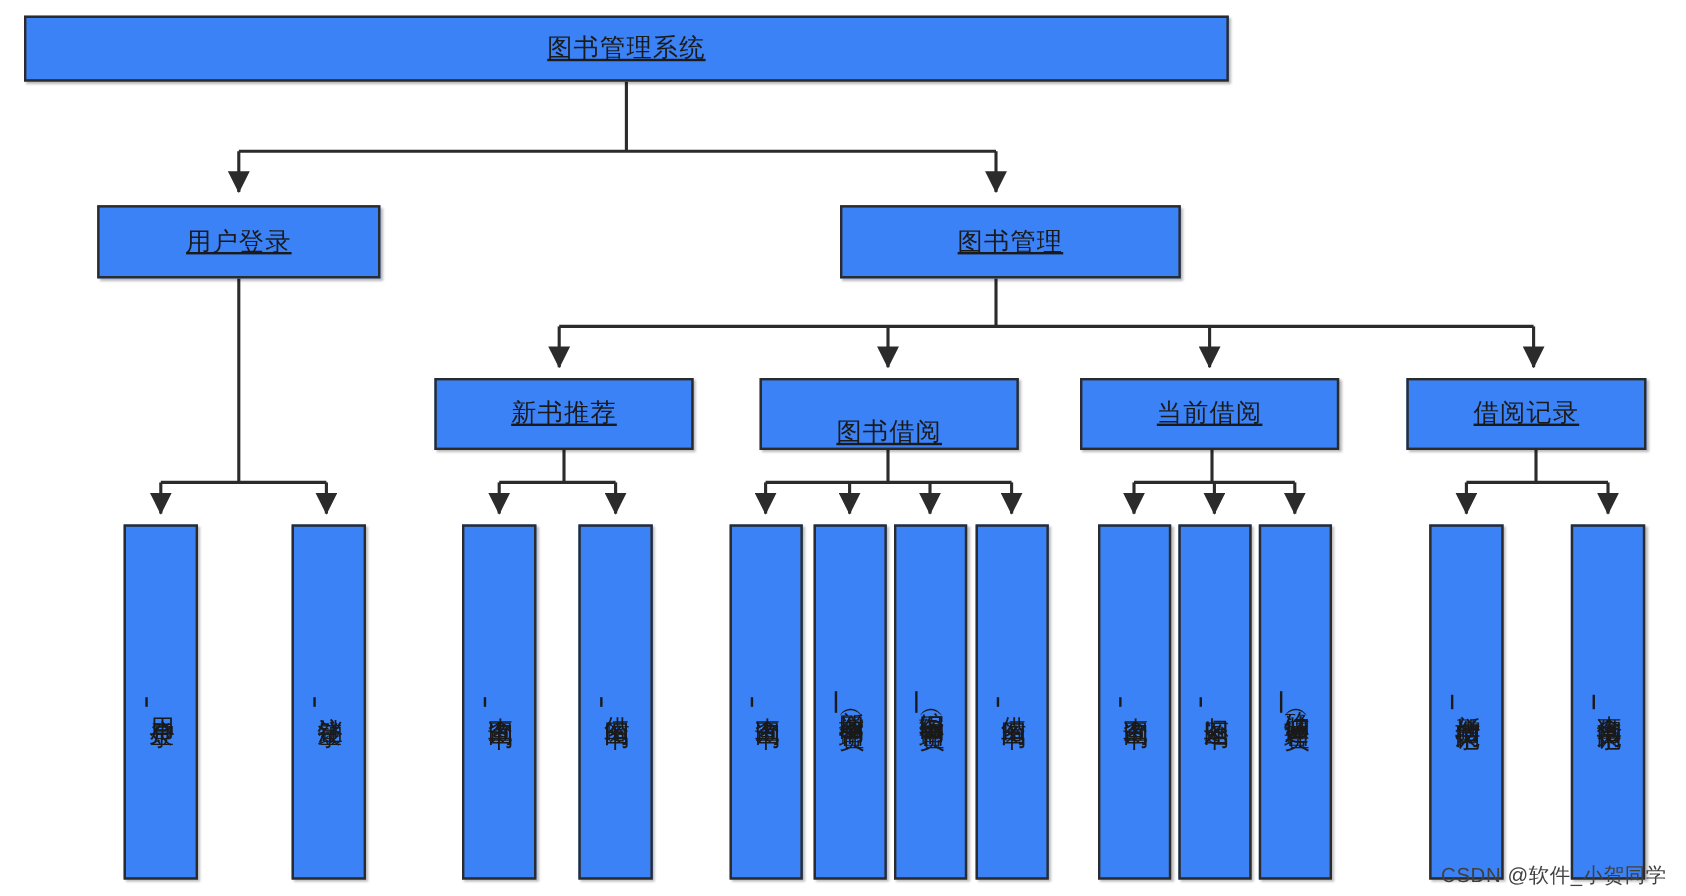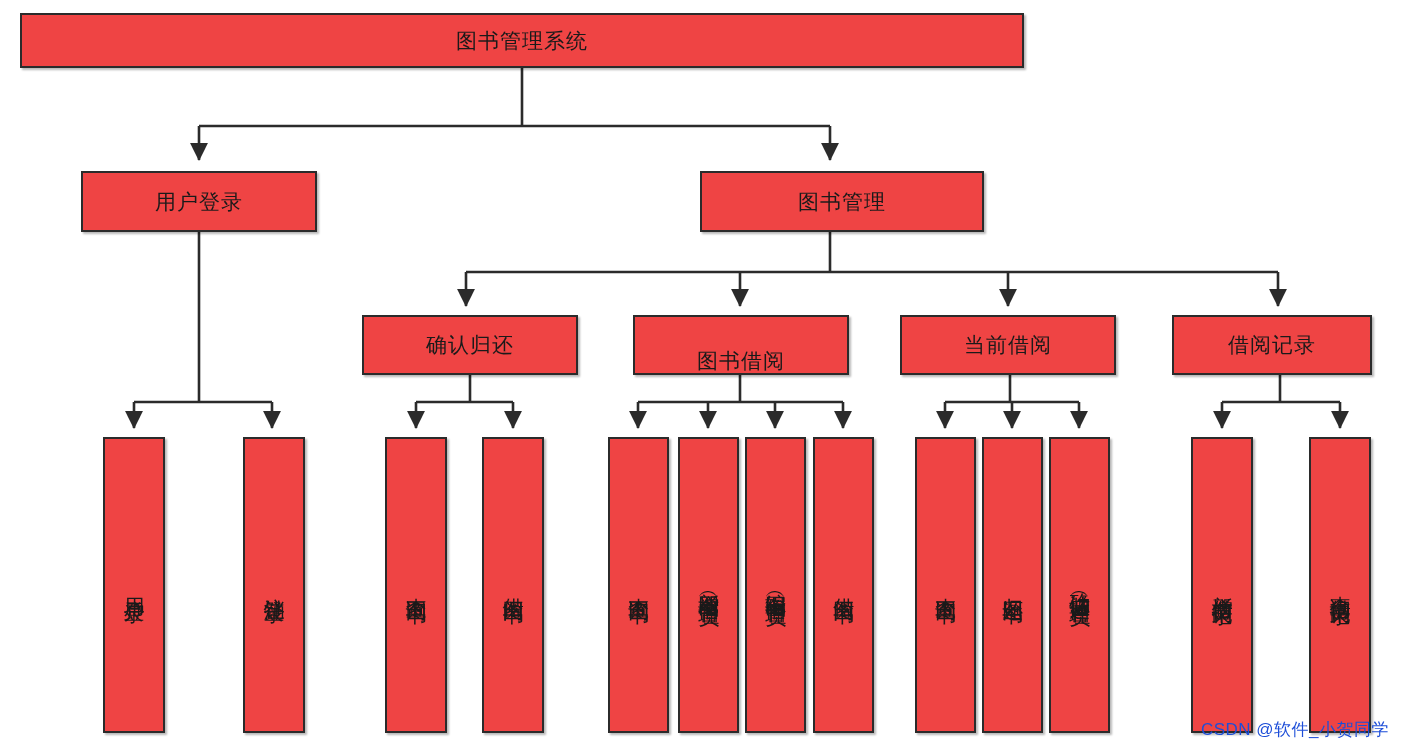--- a/index.html
+++ b/index.html
@@ -21,27 +21,28 @@
     position: absolute;
     left: 0;
     top: 0;
     width: 1405px;
     height: 747px;
     pointer-events: none;
   }
   .node {
     position: absolute;
     box-sizing: border-box;
-    background: #ef4444;
+    background: #3b82f6;
     border: 2px solid #2b2b2b;
     box-shadow: 2px 2px 2px rgba(0,0,0,0.28);
     display: flex;
     align-items: center;
     justify-content: center;
     color: #1a1a1a;
+    text-decoration: underline;
   }
   .node.horiz {
     font-size: 21px;
     letter-spacing: 1px;
     line-height: 1.2;
   }
   .node.vert {
     writing-mode: vertical-rl;
     text-orientation: upright;
     font-size: 21px;
@@ -54,21 +55,21 @@
     writing-mode: vertical-rl;
     text-orientation: upright;
     display: block;
     white-space: nowrap;
   }
   #watermark {
     position: absolute;
     right: 16px;
     bottom: 6px;
     font-size: 17px;
-    color: #1d4ed8;
+    color: #404040;
     letter-spacing: 0.5px;
     white-space: nowrap;
   }
 </style>
 </head>
 <body>
 
 <div id="canvas">
 
   <svg id="wires" viewBox="0 0 1405 747" width="1405" height="747" xmlns="http://www.w3.org/2000/svg">
@@ -124,21 +125,21 @@
   </div>
 
   <div class="node horiz" style="left:81px; top:171px; width:236px; height:61px;">
     <span class="label">用户登录</span>
   </div>
   <div class="node horiz" style="left:700px; top:171px; width:284px; height:61px;align-items:center;">
     <span class="label">图书管理</span>
   </div>
 
   <div class="node horiz" style="left:362px; top:315px; width:216px; height:60px;">
-    <span class="label">确认归还</span>
+    <span class="label">新书推荐</span>
   </div>
   <div class="node horiz" style="left:633px; top:315px; width:216px; height:60px;align-items:flex-end;">
     <span class="label">图书借阅</span>
   </div>
   <div class="node horiz" style="left:900px; top:315px; width:216px; height:60px;">
     <span class="label">当前借阅</span>
   </div>
   <div class="node horiz" style="left:1172px; top:315px; width:200px; height:60px;">
     <span class="label">借阅记录</span>
   </div>

